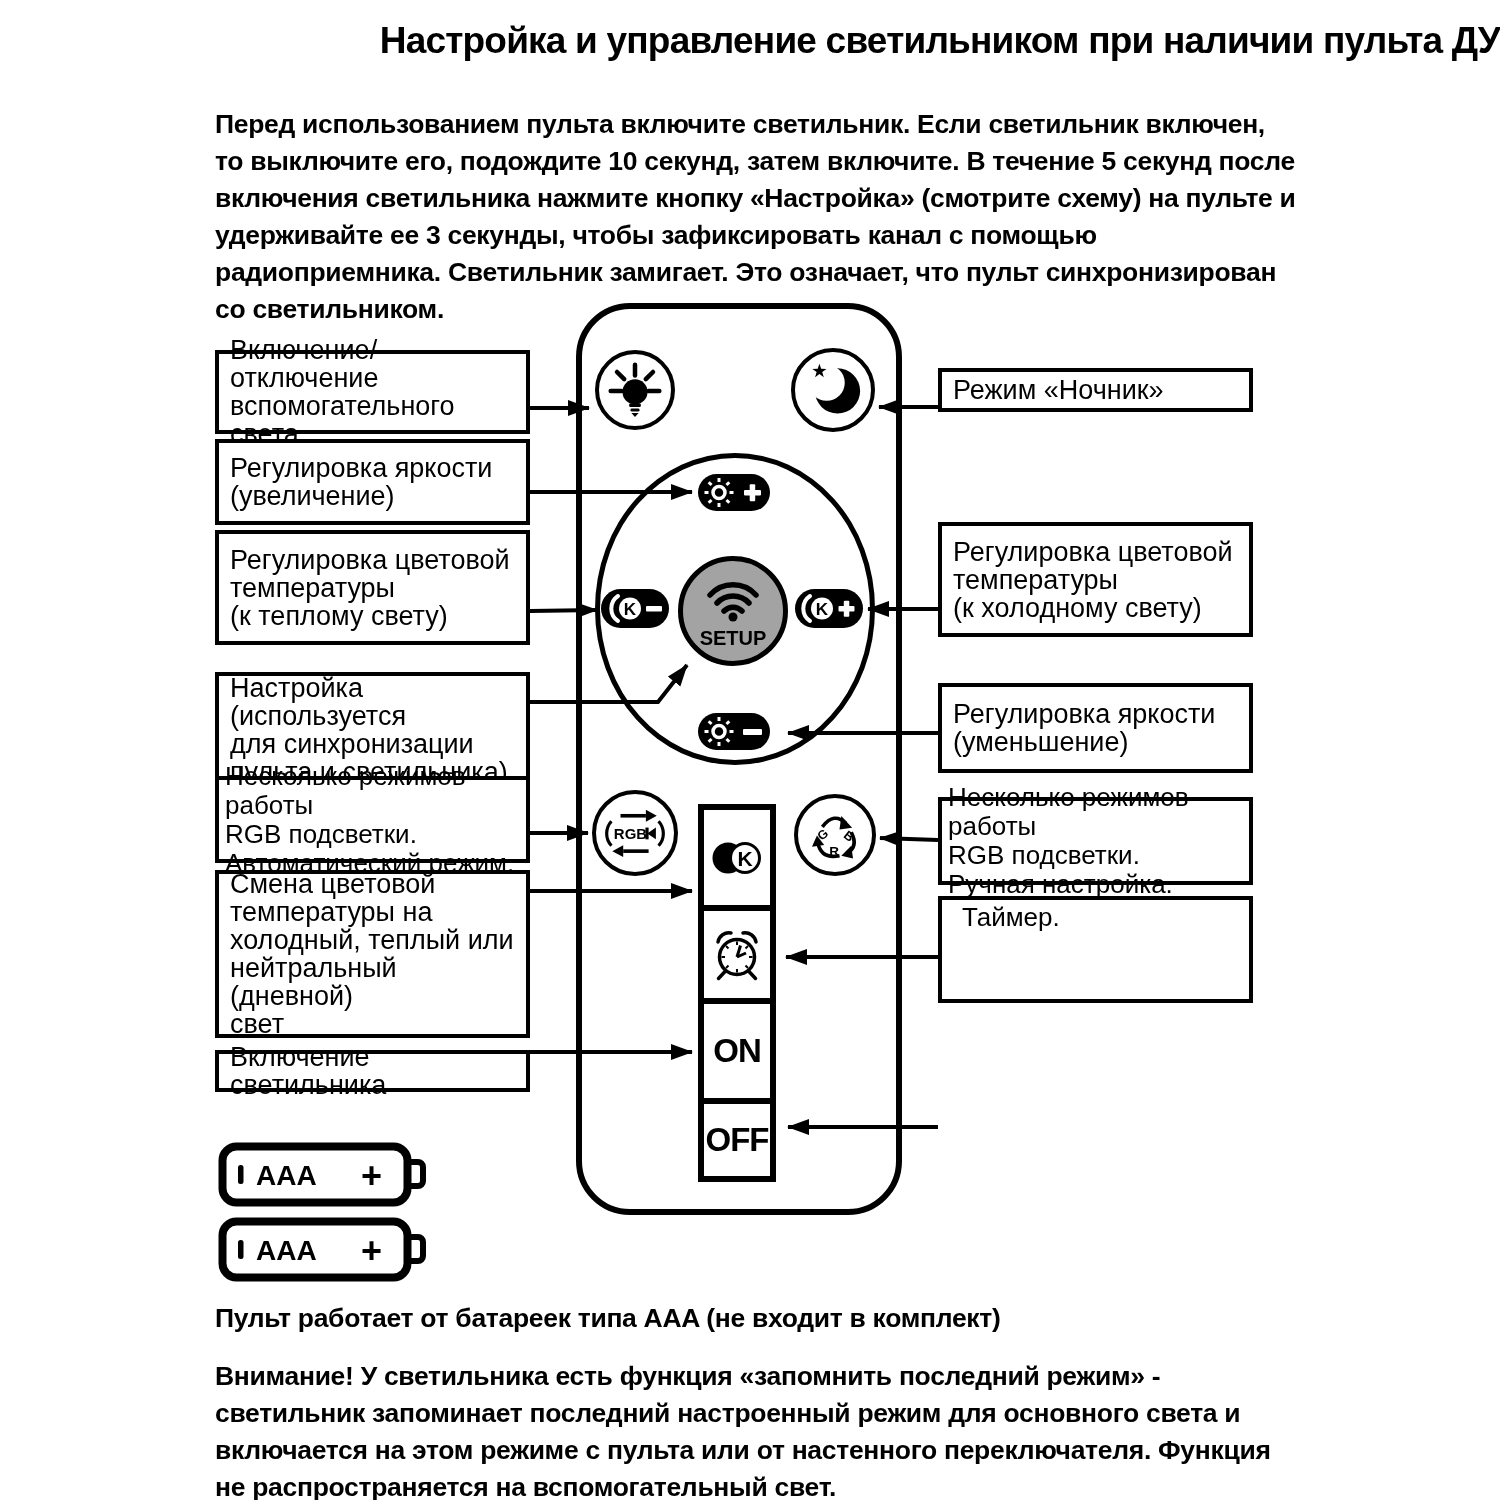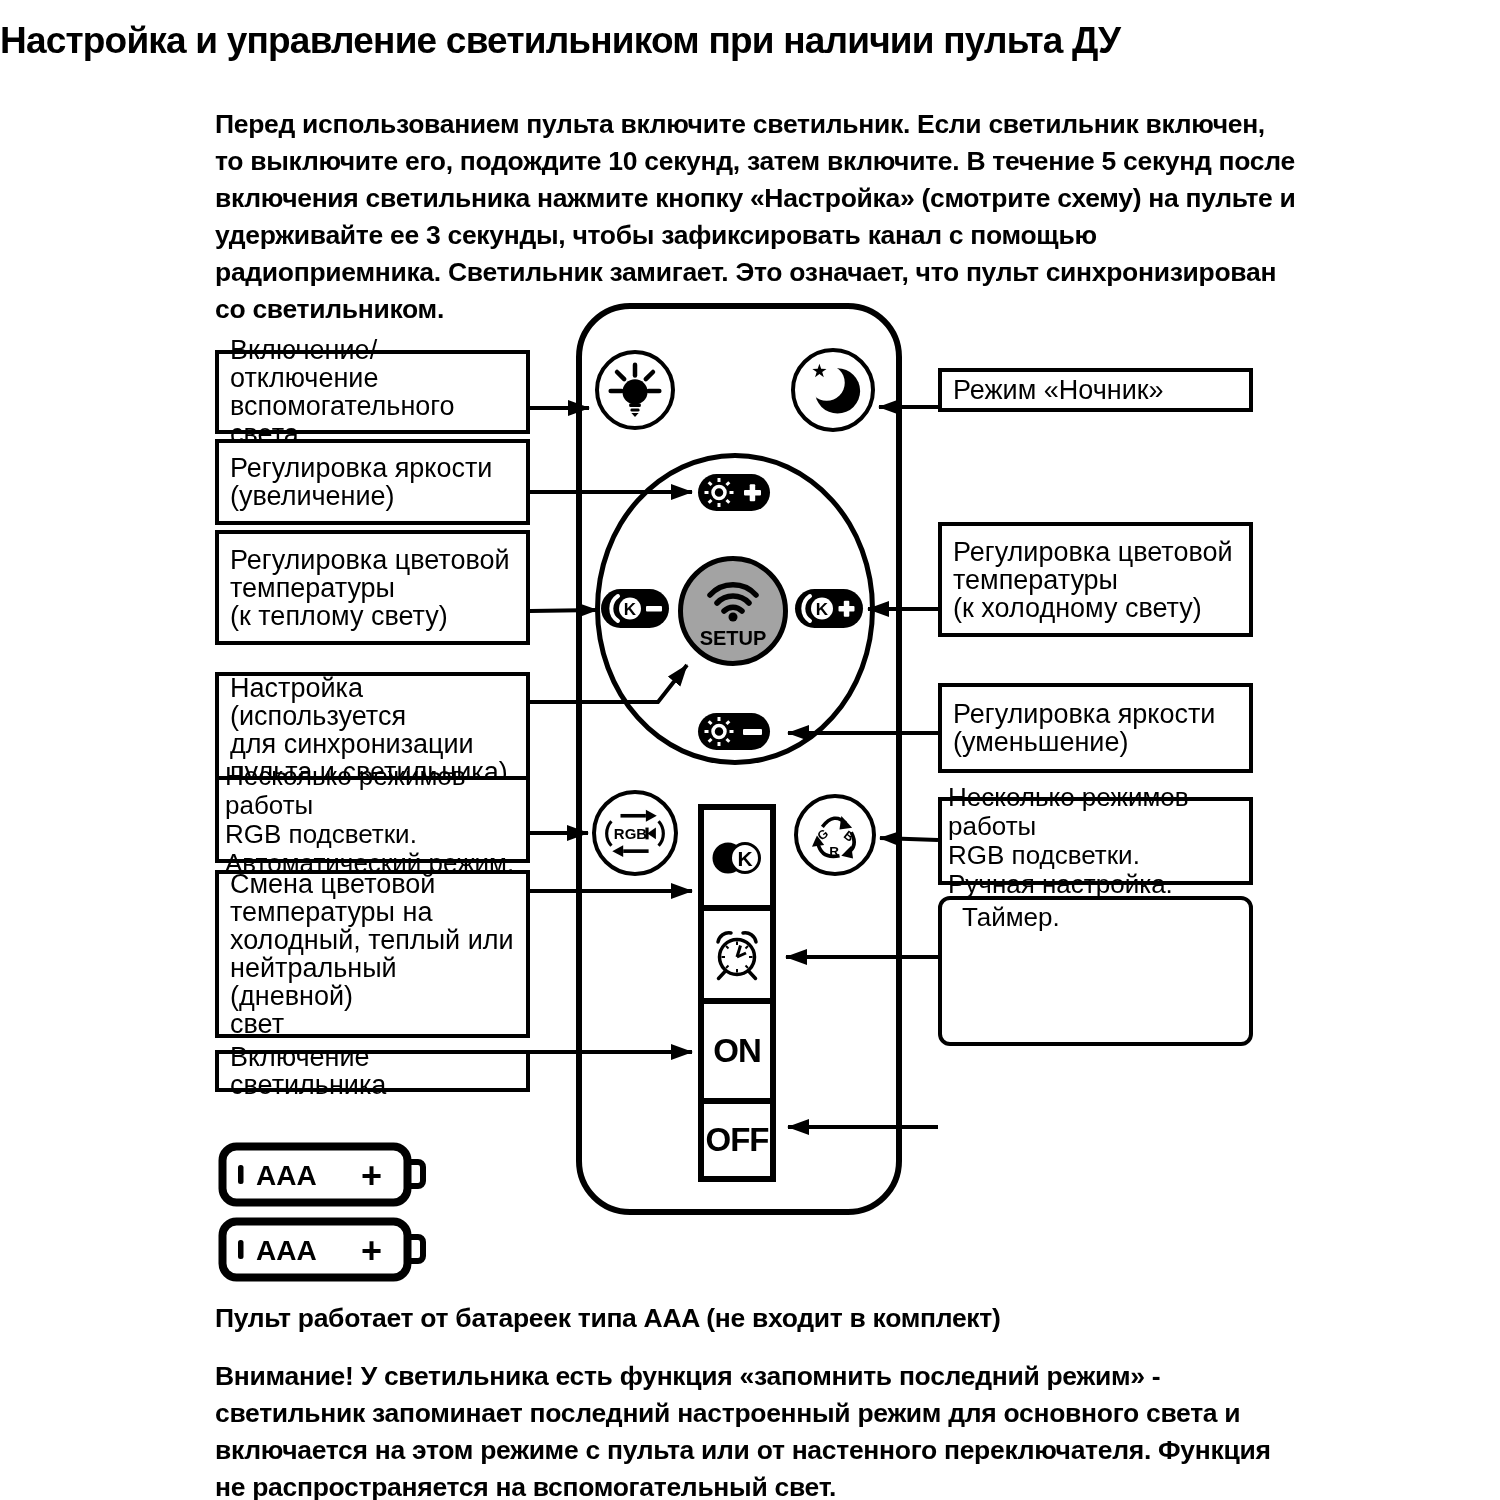--- a/index.html
+++ b/index.html
@@ -1,18 +1,18 @@
 <!DOCTYPE html>
 <html><head>
 <meta charset="utf-8">
 <style>
   html,body{margin:0;padding:0;background:#fff;}
   .canvas{position:relative;width:1500px;height:1500px;background:#fff;overflow:hidden;
           font-family:"Liberation Sans", sans-serif;color:#000;}
-  .title{position:absolute;left:0;right:0;top:20px;text-align:left;
+  .title{position:absolute;left:0;right:0;top:20px;text-align:right;
          font-size:37px;font-weight:bold;letter-spacing:-0.8px;}
   .para{position:absolute;left:215px;width:1082px;font-size:26.5px;font-weight:bold;
         line-height:37px;letter-spacing:-0.3px;}
   .box{position:absolute;box-sizing:border-box;width:315px;border:4px solid #000;background:#fff;
        display:flex;align-items:center;padding:2px 6px 2px 11px;
        font-size:27px;font-weight:normal;line-height:28px;white-space:pre-line;}
   .box.rg{font-weight:normal;font-size:26px;line-height:29px;padding-left:6px;}
   .box.top{align-items:flex-start;padding-top:3px;padding-left:20px;}
   .lbox{left:215px;} .rbox{left:938px;}
   .remote{position:absolute;left:576px;top:303px;width:326px;height:912px;box-sizing:border-box;
@@ -63,21 +63,21 @@
 
   <div class="box rbox" style="top:368px;height:44px;"><span>Режим «Ночник»</span></div>
   <div class="box rbox" style="top:522px;height:115px;"><span>Регулировка цветовой
 температуры
 (к холодному свету)</span></div>
   <div class="box rbox" style="top:683px;height:90px;"><span>Регулировка яркости
 (уменьшение)</span></div>
   <div class="box rbox rg" style="top:797px;height:88px;"><span>Несколько режимов работы
 RGB подсветки.
 Ручная настройка.</span></div>
-  <div class="box rbox rg top" style="top:896px;height:150px;border-radius:12px;"><span>Таймер.</span></div>
+  <div class="box rbox rg top" style="top:896px;height:107px;"><span>Таймер.</span></div>
 
   <div class="remote"></div>
 
   <div class="circ" style="left:595px;top:350px;width:80px;height:80px;">
     <svg width="72" height="72" viewBox="0 0 80 80">
       <g stroke="#000" stroke-width="5" stroke-linecap="round">
         <line x1="13" y1="41" x2="25" y2="41"></line>
           <line x1="55" y1="41" x2="67" y2="41"></line>
         <line x1="20" y1="20" x2="28" y2="28"></line>
           <line x1="60" y1="20" x2="52" y2="28"></line>

